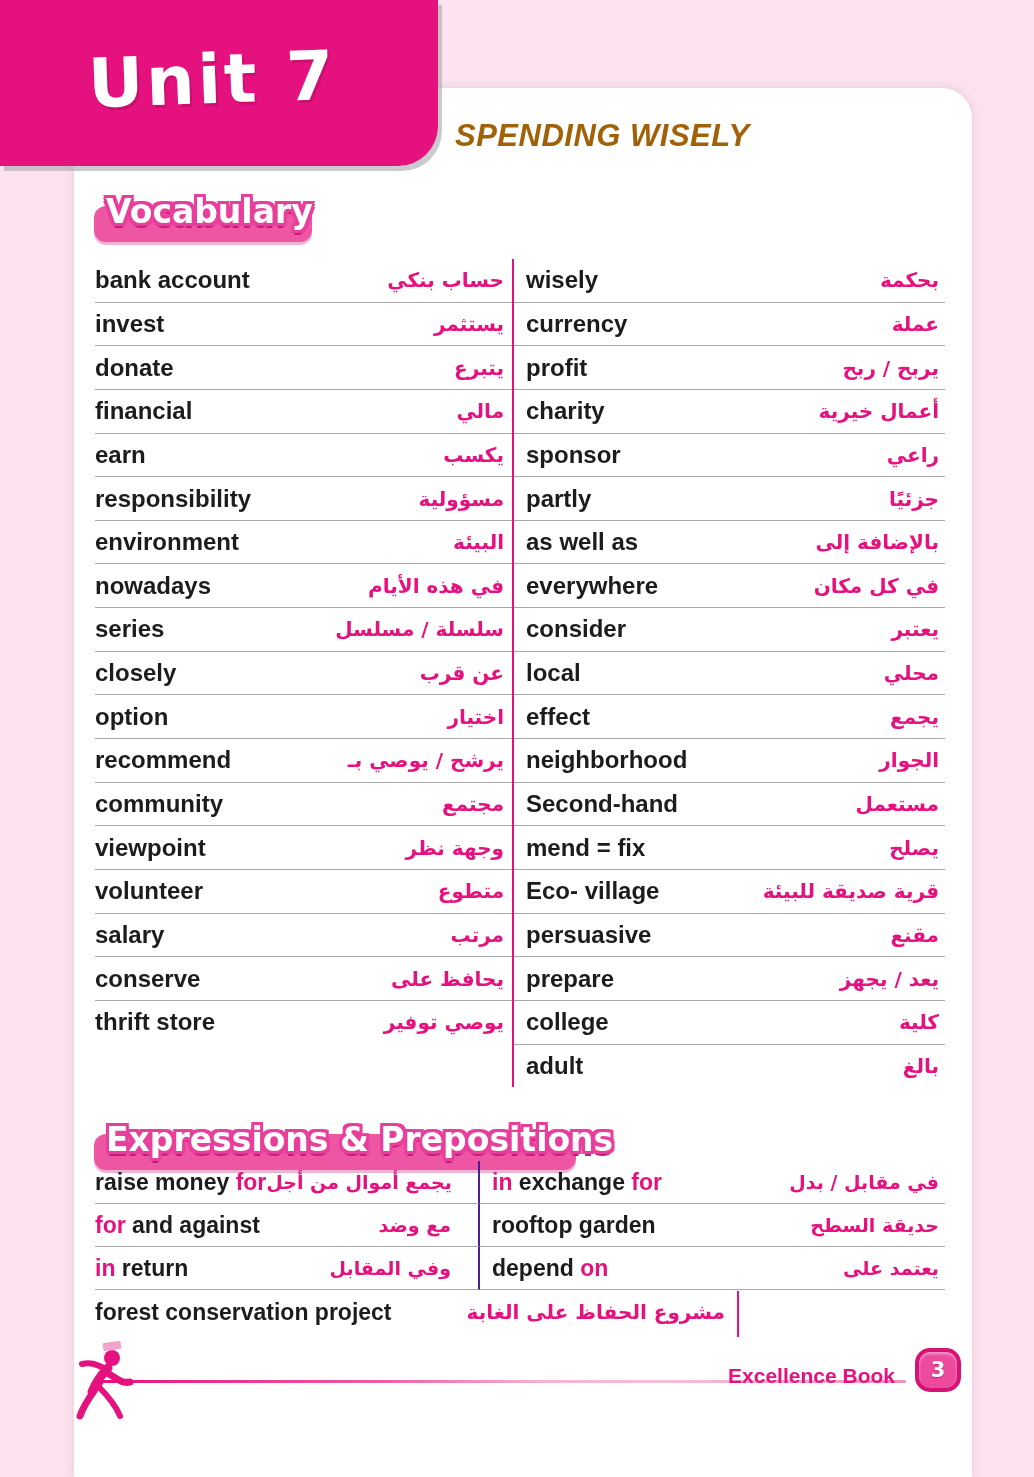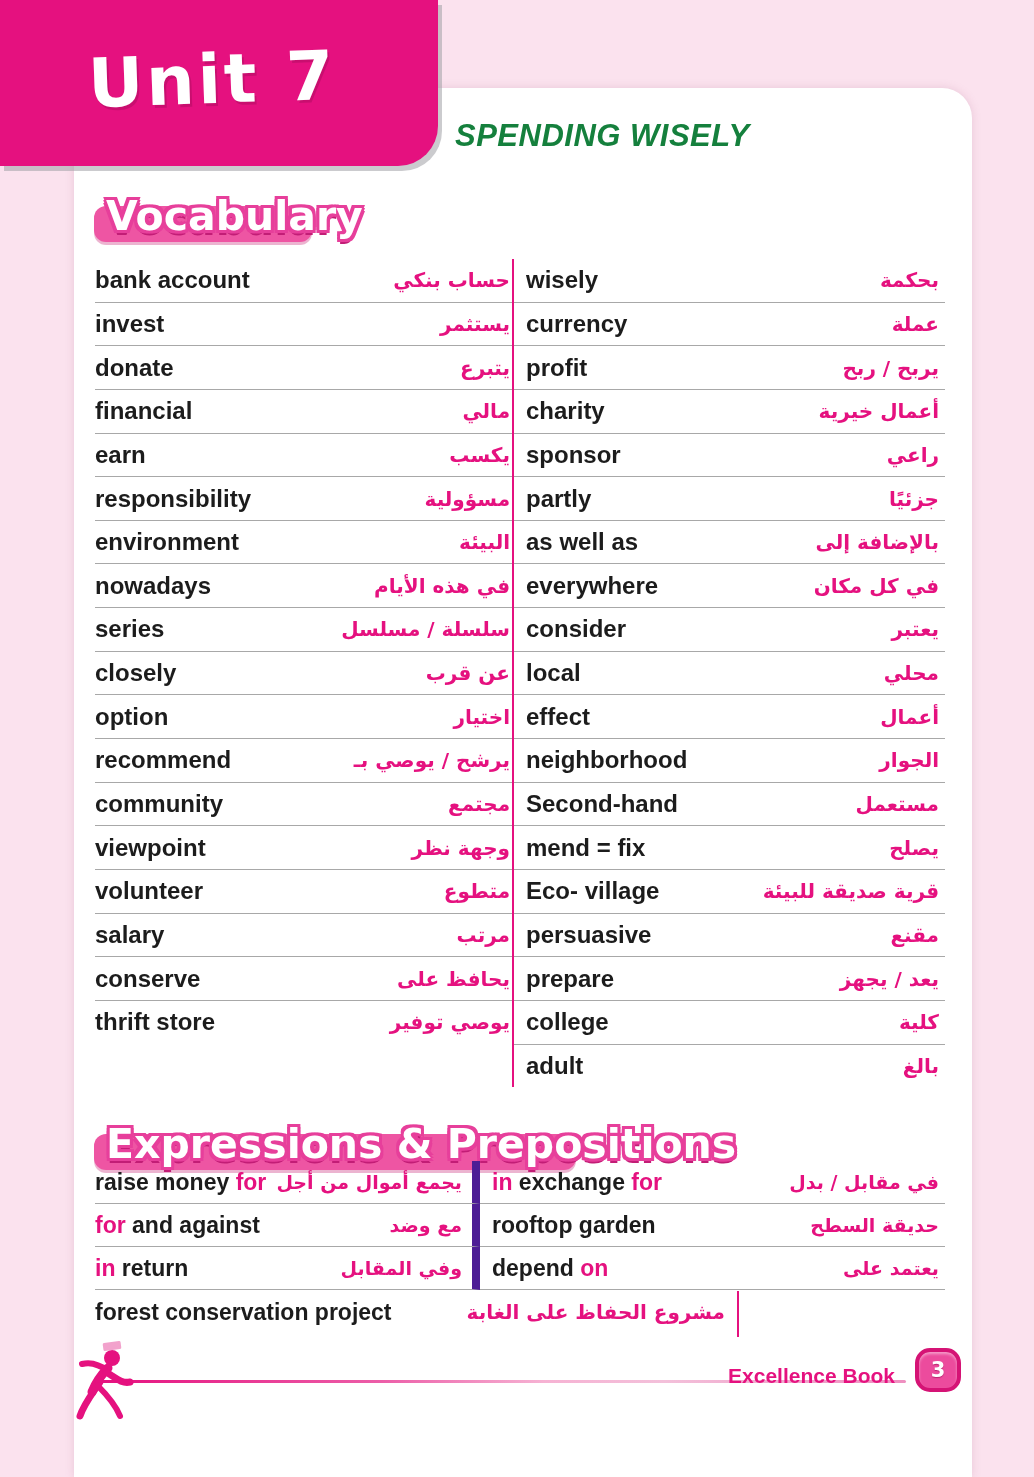--- a/index.html
+++ b/index.html
@@ -22,66 +22,66 @@
   }
   .unit-text{
     position:absolute;left:88px;top:40px;
     font-family:"DejaVu Sans",sans-serif;
     font-size:68px;font-weight:800;color:#ffffff;letter-spacing:3px;
     transform:rotate(-2deg);
     text-shadow:2px 3px 0 rgba(0,0,0,.12);
   }
   .page-title{
     position:absolute;left:455px;top:118px;z-index:4;
-    font-size:31px;font-weight:bold;font-style:italic;color:#15803d;
+    font-size:31px;font-weight:bold;font-style:italic;color:#a16207;
     letter-spacing:.5px;
   }
   
   .badge{position:absolute;z-index:2;}
   .badge-bg{
     position:absolute;left:0;top:14px;bottom:0;right:0;
     background:#ee55a3;border-radius:12px;
     box-shadow:0 3px 0 rgba(200,40,120,.35);
   }
   .badge-txt{
     position:relative;display:block;padding-left:12px;
     font-family:"DejaVu Sans",sans-serif;
-    font-size:41px;font-weight:800;color:#ffffff;white-space:nowrap;
+    font-size:33px;font-weight:800;color:#ffffff;white-space:nowrap;
     text-shadow:
       -3px -3px 0 #e73f9b, 3px -3px 0 #e73f9b,
       -3px  3px 0 #e73f9b, 3px  3px 0 #e73f9b,
       -3px  0   0 #e73f9b, 3px  0   0 #e73f9b,
        0   -3px 0 #e73f9b, 0    3px 0 #e73f9b,
        0    5px 0 #c21d76;
     text-align: center;
   }
   .vocab-badge{left:94px;top:192px;width:218px;height:50px;}
   .expr-badge{left:94px;top:1120px;width:482px;height:50px;}
   
   .vtable{position:absolute;left:95px;top:259px;width:850px;display:flex;z-index:2;}
   .vcol1{width:418px;}
   .vcol2{width:432px;border-left:2.5px solid #e5117f;}
   .vrow{
     height:42.65px;display:flex;justify-content:space-between;align-items:center;
     border-bottom:1px solid #a8a8a8;
   }
   .vrow.last{border-bottom:none;gap:28px;}
-  .vcol1 .vrow{padding-right:2px;}
+  .vcol1 .vrow{padding-right:8px;}
   .vcol2 .vrow{padding-left:12px;padding-right:6px;}
   .en{font-size:24px;font-weight:bold;color:#1c1c1c;white-space:nowrap;}
   .ar{
     font-family:"DejaVu Sans",sans-serif;direction:rtl;
     font-size:20px;font-weight:bold;color:#e5117f;white-space:nowrap;
   }
   .pk{color:#e5117f;}
   
   .etable{position:absolute;left:95px;top:1161px;width:850px;z-index:2;}
   .erow{display:flex;height:43px;}
   .ecell{display:flex;justify-content:space-between;align-items:center;border-bottom:1px solid #a8a8a8;}
-  .ecell.left{width:385px;border-right:8px solid #4c1d95;padding-right:10px;box-sizing:border-box;}
+  .ecell.left{width:385px;border-right:2px solid #4c1d95;padding-right:27px;box-sizing:border-box;}
   .ecell.right{flex:1;padding-left:12px;padding-right:6px;}
   .ecell .en,.efull .en{font-size:23px;}
   .ecell .ar{font-size:19px;}
   .efull{position:relative;height:44px;display:flex;align-items:center;}
   .efull .full-ar{position:absolute;left:0;top:0;height:100%;width:630px;display:flex;align-items:center;justify-content:flex-end;}
   .efull .vline{position:absolute;left:642px;top:1px;bottom:-3px;width:2px;background:#e5117f;}
   
   .footer-line{
     position:absolute;left:100px;top:1380px;width:806px;height:3px;z-index:2;
     background:linear-gradient(90deg,#e5117f 0%,#ec5ea8 35%,#f6b2d3 55%,#f3c0da 70%,#ee8fc0 100%);
@@ -233,21 +233,21 @@
         <div class="vrow">
           <span class="en">consider</span>
           <span class="ar">يعتبر</span>
         </div>
         <div class="vrow">
           <span class="en">local</span>
           <span class="ar">محلي</span>
         </div>
         <div class="vrow">
           <span class="en">effect</span>
-          <span class="ar">أعمال</span>
+          <span class="ar">يجمع</span>
         </div>
         <div class="vrow">
           <span class="en">neighborhood</span>
           <span class="ar">الجوار</span>
         </div>
         <div class="vrow">
           <span class="en">Second-hand</span>
           <span class="ar">مستعمل</span>
         </div>
         <div class="vrow">

